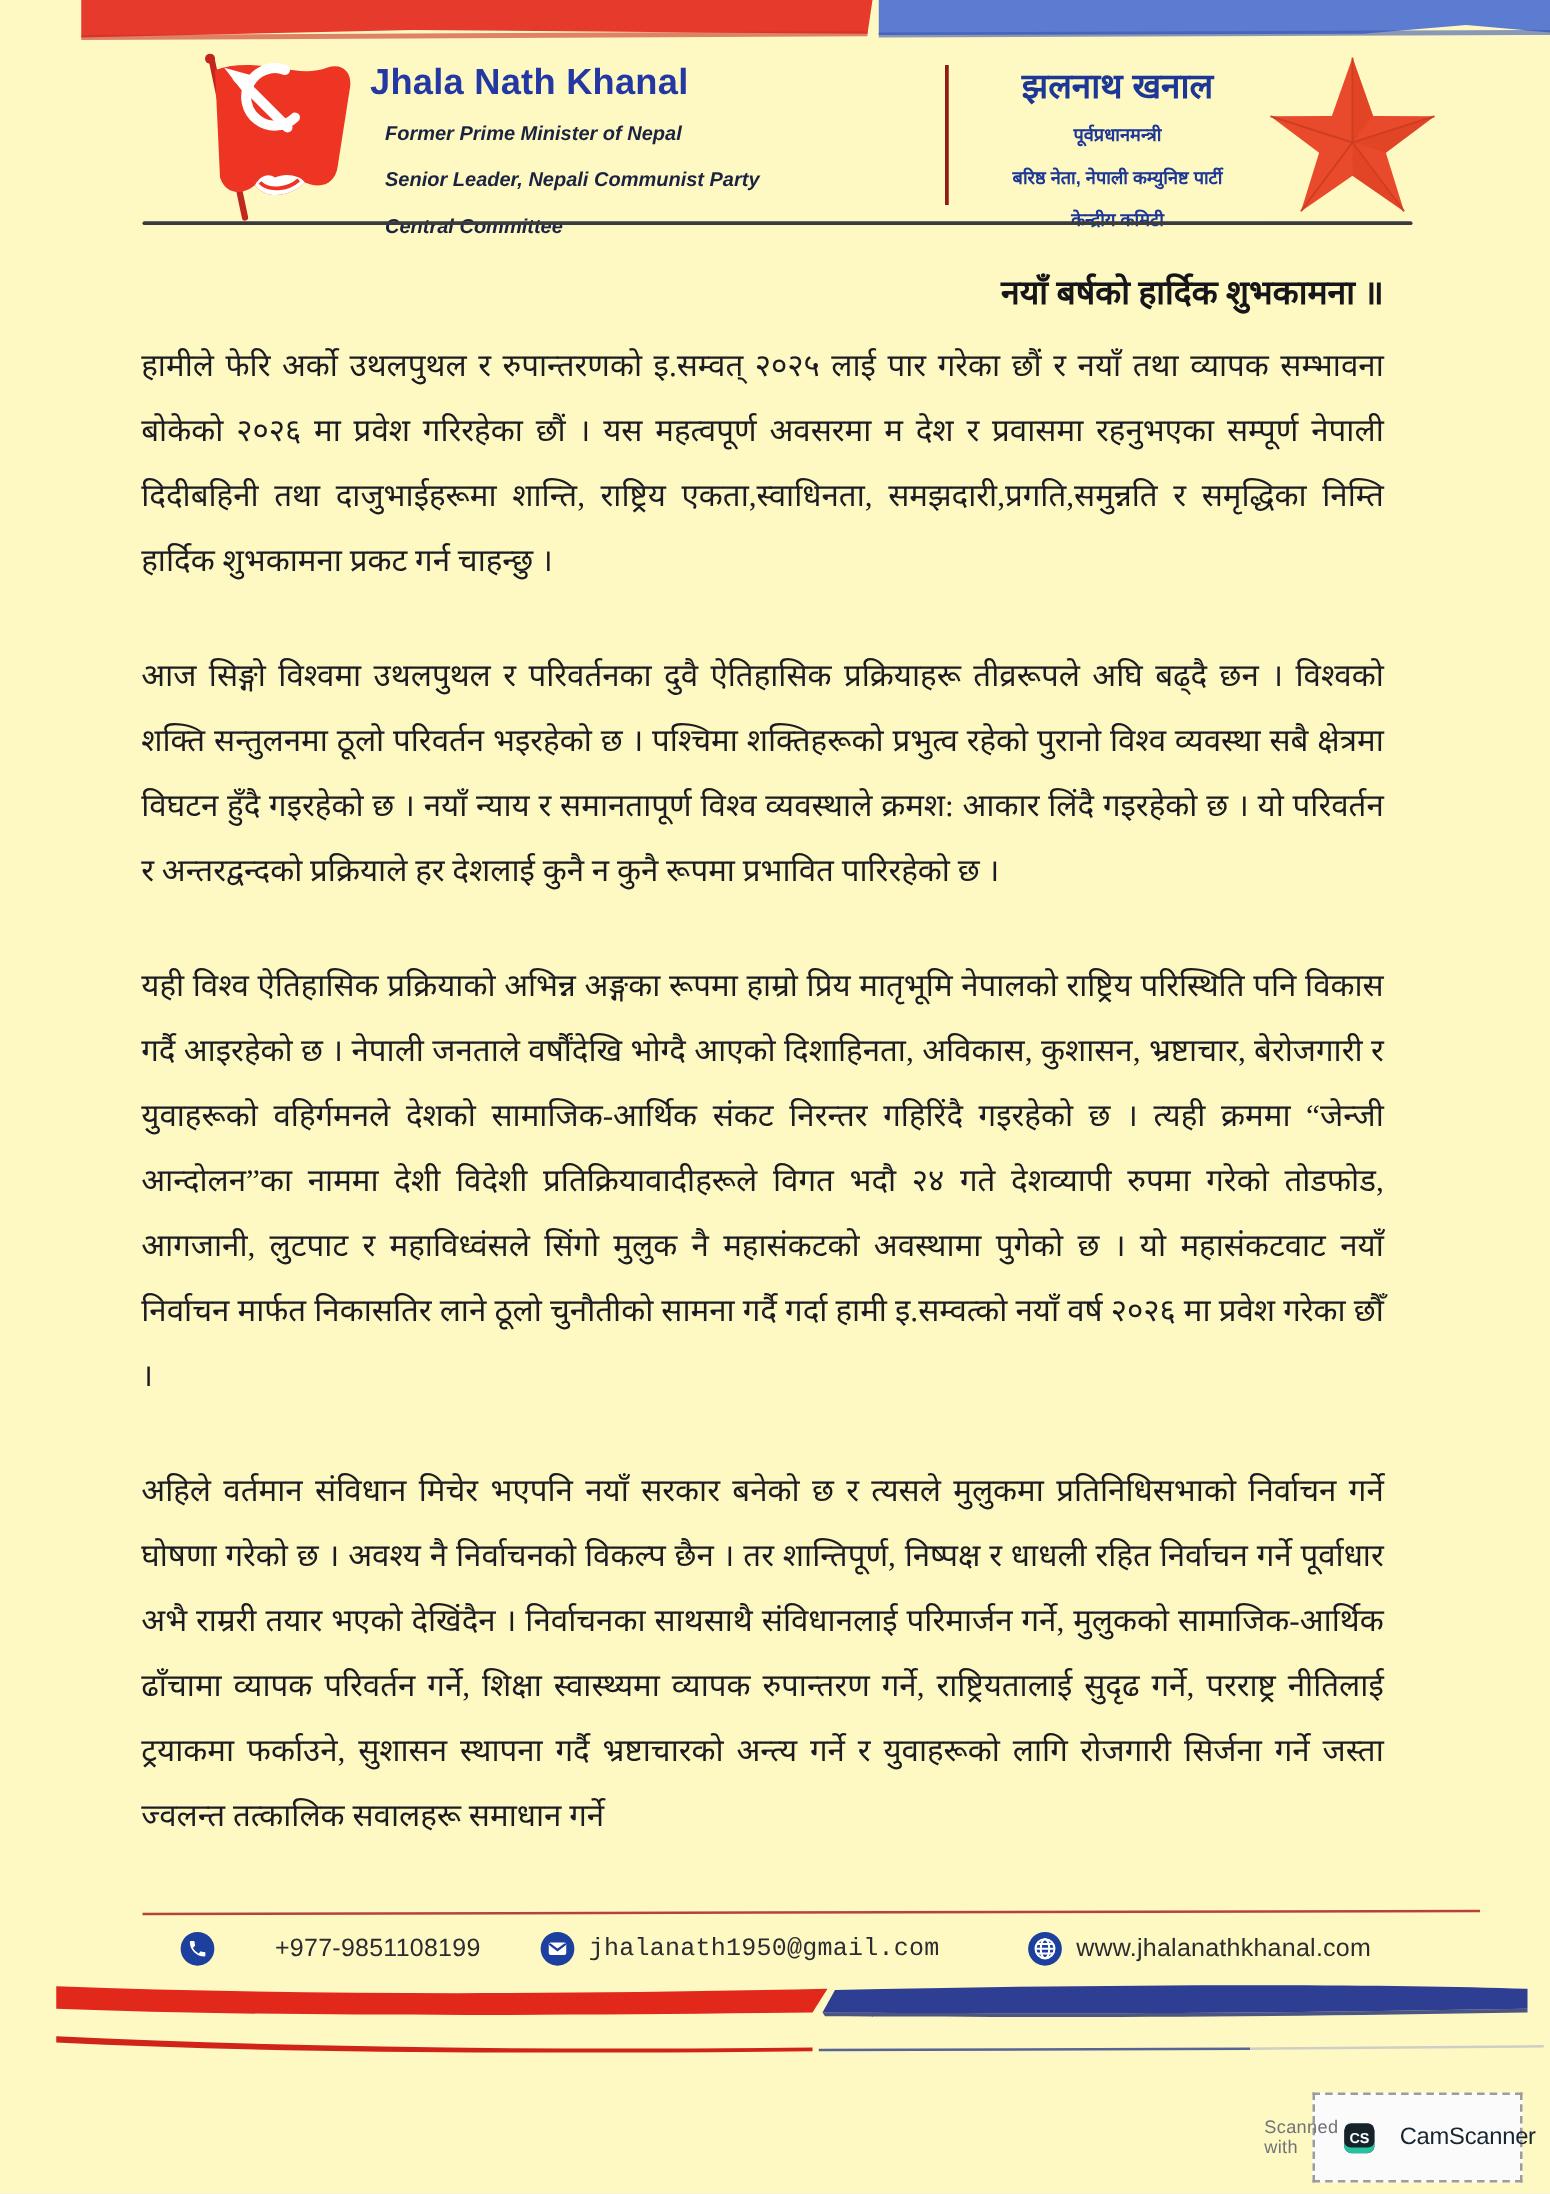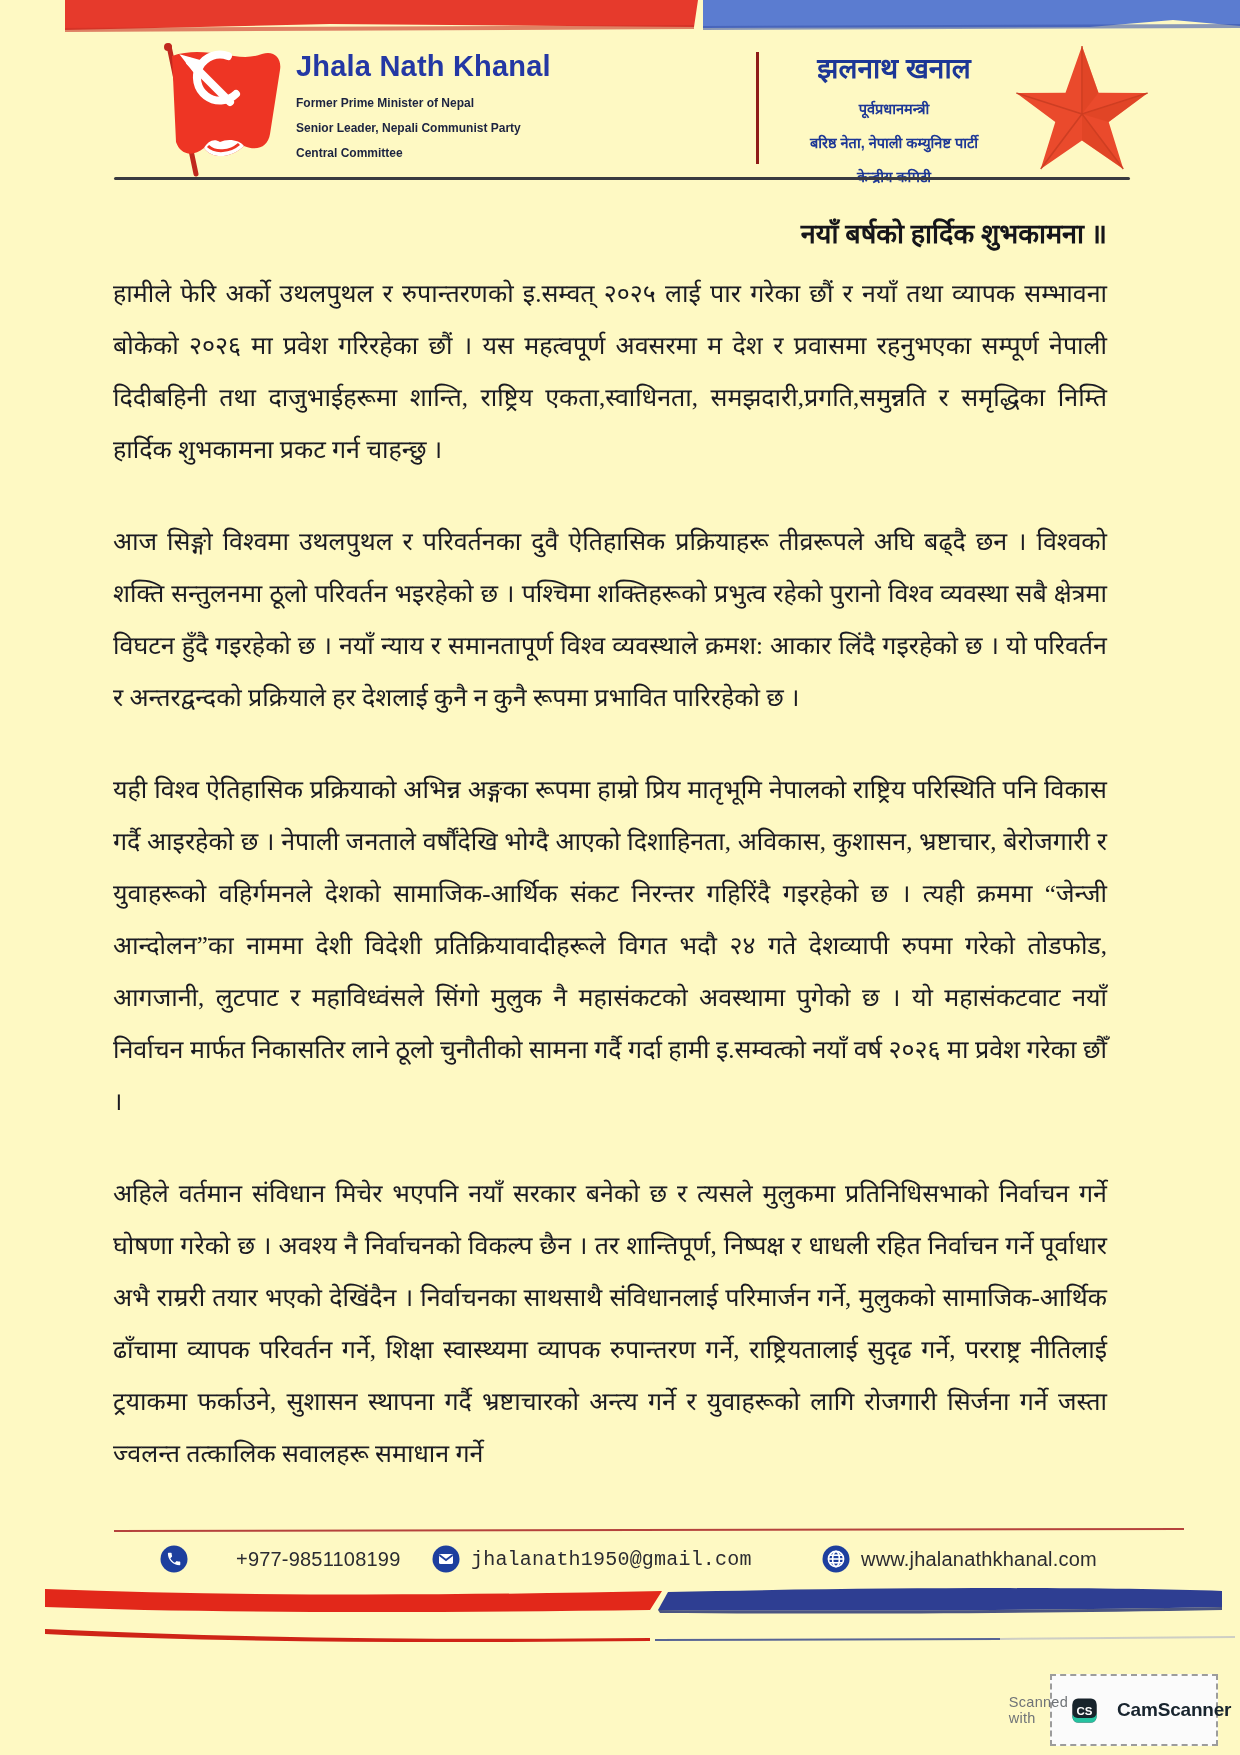--- a/index.html
+++ b/index.html
@@ -8,21 +8,21 @@
     background:#fef9c3;overflow:hidden;
     font-family:"Liberation Sans",sans-serif;
   }
   
   .top-banner{position:absolute;top:0;left:0;width:1240px;height:40px;}
   
   .letterhead{position:absolute;top:40px;left:0;width:1240px;height:140px;}
   .flag-wrap{position:absolute;left:112px;top:2px;width:178px;height:140px;}
   .en-block{position:absolute;left:296px;top:10px;width:440px;}
   .en-name{font-size:29px;font-weight:bold;color:#2438a4;letter-spacing:.2px;margin:0 0 8px 0;}
-  .en-line{font-size:12px;font-weight:bold;color:#1c2340;line-height:25px;margin:0;}
+  .en-line{font-size:16px;font-weight:bold;color:#1c2340;line-height:25px;margin:12px;font-style:italic;}
   .lh-divider{position:absolute;left:756px;top:12px;width:3px;height:112px;background:#8e1d17;}
   .np-block{position:absolute;left:776px;top:8px;width:236px;text-align:center;color:#1d3796;}
   .np-name{font-size:28px;font-weight:bold;margin:0 0 6px 0;}
   .np-line{font-size:14.5px;font-weight:bold;line-height:22px;margin:12px;}
   .star-wrap{position:absolute;left:1000px;top:0px;width:165px;height:140px;}
   .header-rule{position:absolute;top:177px;left:114px;width:1016px;height:3px;background:#3a3b40;border-radius:2px;}
   
   .doc-title{
     position:absolute;top:214px;left:113px;width:994px;text-align:right;
     font-family:"Liberation Serif",serif;font-size:27px;font-weight:bold;color:#15151a;
@@ -31,33 +31,33 @@
     position:absolute;top:268px;left:113px;width:994px;
     font-family:"Liberation Serif",serif;font-size:25px;line-height:52px;color:#1b1b22;
     text-align:justify;
   }
   .content p{margin:0 0 40px 0;}
   
   .footer-topline{position:absolute;top:1529px;left:114px;width:1070px;height:2px;background:#b5433c;transform:rotate(-0.12deg);}
   .contact-row{position:absolute;top:1543px;left:0;width:1240px;height:40px;}
   .contact-item{position:absolute;display:flex;align-items:center;gap:11px;}
   .contact-item .txt{font-size:20px;color:#2b2b30;font-weight:500;letter-spacing:.2px;}
-  .ci-phone{left:160px;top:2px;gap:48px;}
+  .ci-phone{left:144px;top:2px;gap:48px;}
   .ci-email{left:432px;top:2px;font-family:Liberation Mono, monospace;}
   .ci-web{left:822px;top:2px;}
   .footer-bars{position:absolute;top:1583px;left:0;width:1240px;height:70px;}
   
   .cs-badge{
     position:absolute;left:1050px;top:1674px;width:168px;height:72px;
     background:#fbfbfb;border:2px dashed #9c9c9c;box-sizing:border-box;
     display:flex;flex-direction:row;align-items:center;justify-content:center;gap:4px;
   }
   .cs-scanned{font-size:14.5px;color:#6f7377;letter-spacing:.3px;}
   .cs-row{display:flex;align-items:flex-start;gap:20px;}
-  .cs-name{font-size:19px;font-weight:bold;color:#18242e;letter-spacing:-.2px;line-height:24px;}
+  .cs-name{font-size:19px;font-weight:normal;color:#18242e;letter-spacing:-.2px;line-height:24px;}
   .cs-tm{font-size:8px;color:#18242e;line-height:10px;}
 </style>
 </head>
 <body>
 
 <div class="page">
 
   <div class="top-banner">
     <svg width="1240" height="40" viewBox="0 0 1240 40">
       <polygon points="65,0 698,0 694,27 330,24 65,30" fill="#e63a2c"></polygon>

